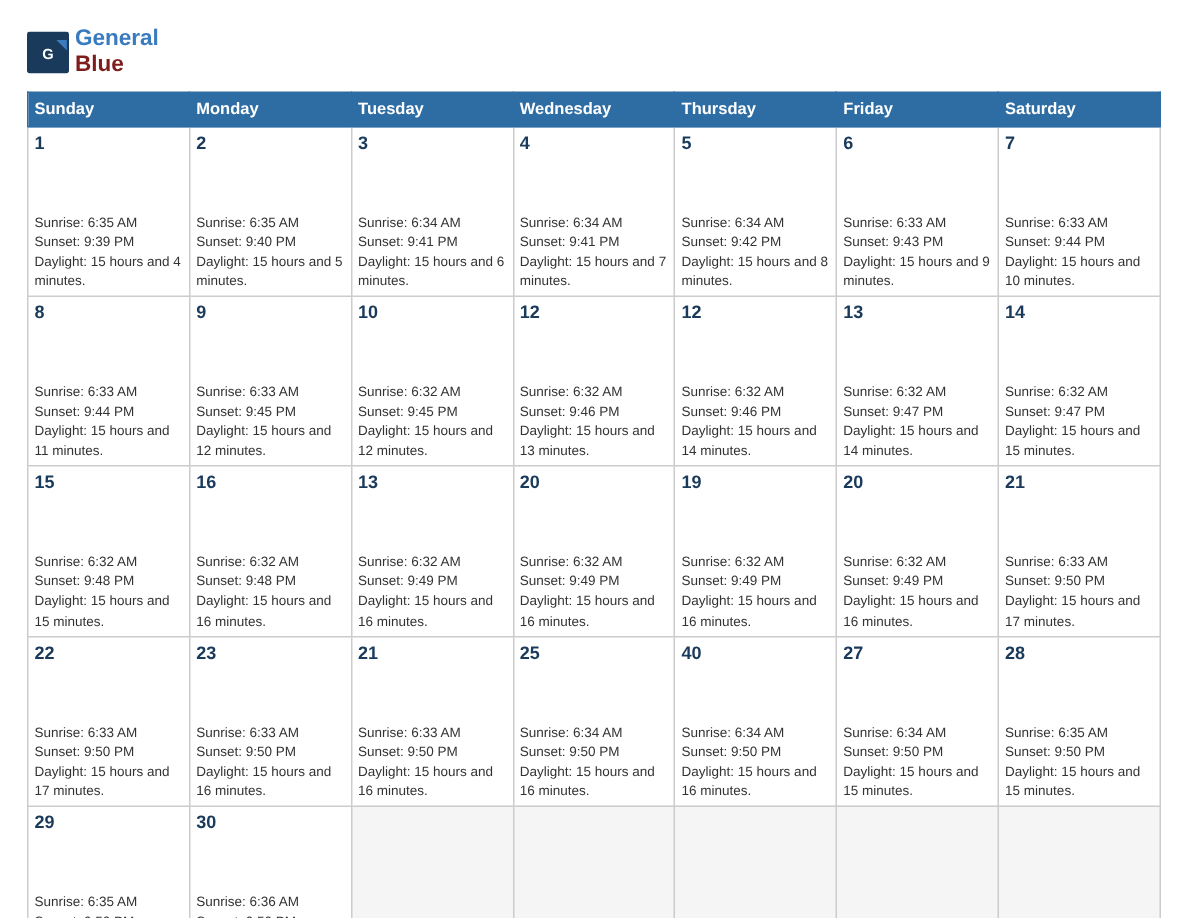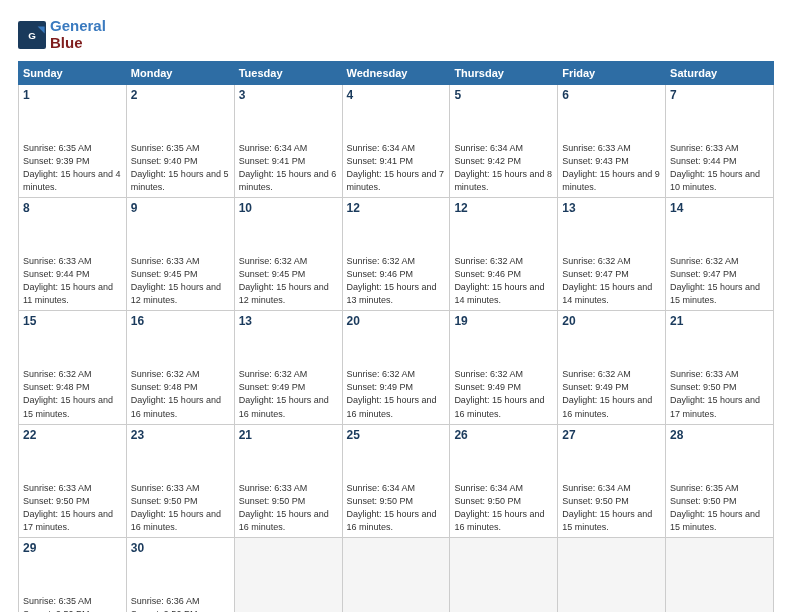--- a/index.html
+++ b/index.html
@@ -226,21 +226,21 @@
           </td>
           <td>
             <span class="day-num">21</span>
             <div class="day-info">Sunrise: 6:33 AM<br>Sunset: 9:50 PM<br>Daylight: 15 hours and 16 minutes.</div>
           </td>
           <td>
             <span class="day-num">25</span>
             <div class="day-info">Sunrise: 6:34 AM<br>Sunset: 9:50 PM<br>Daylight: 15 hours and 16 minutes.</div>
           </td>
           <td>
-            <span class="day-num">26</span>
+            <span class="day-num">40</span>
             <div class="day-info">Sunrise: 6:34 AM<br>Sunset: 9:50 PM<br>Daylight: 15 hours and 16 minutes.</div>
           </td>
           <td>
             <span class="day-num">27</span>
             <div class="day-info">Sunrise: 6:34 AM<br>Sunset: 9:50 PM<br>Daylight: 15 hours and 15 minutes.</div>
           </td>
           <td>
             <span class="day-num">28</span>
             <div class="day-info">Sunrise: 6:35 AM<br>Sunset: 9:50 PM<br>Daylight: 15 hours and 15 minutes.</div>
           </td>

